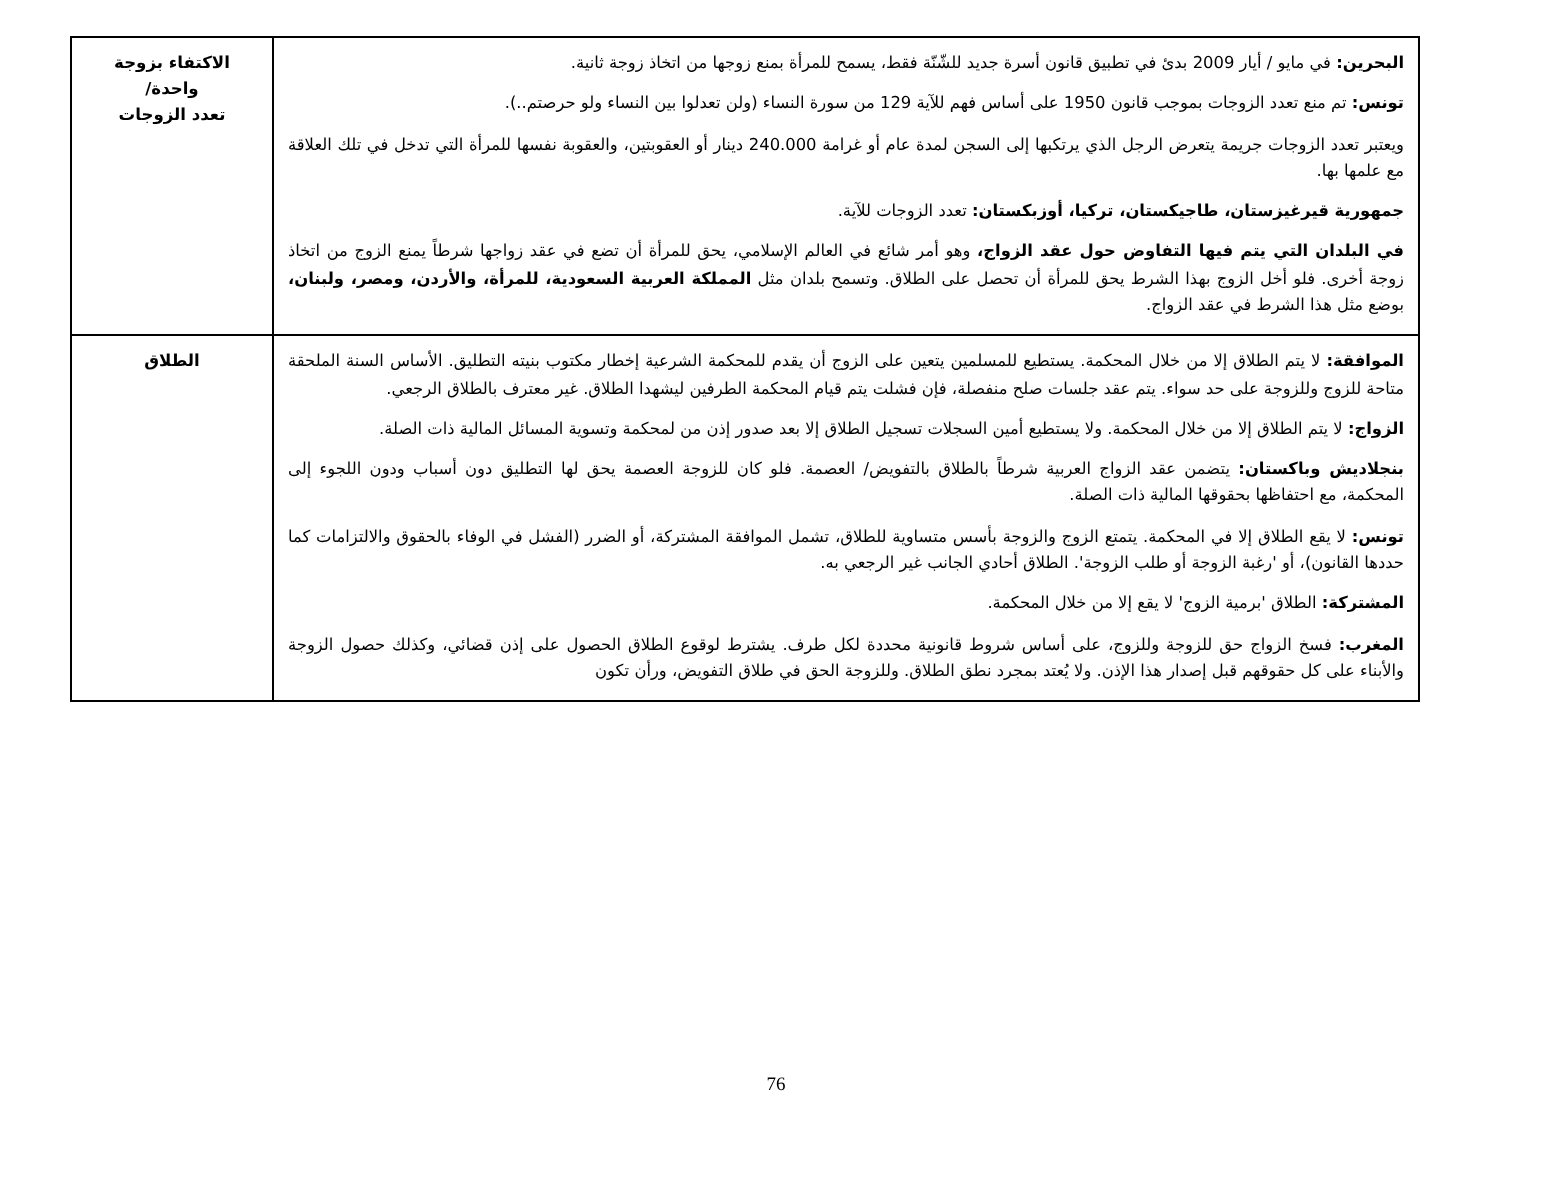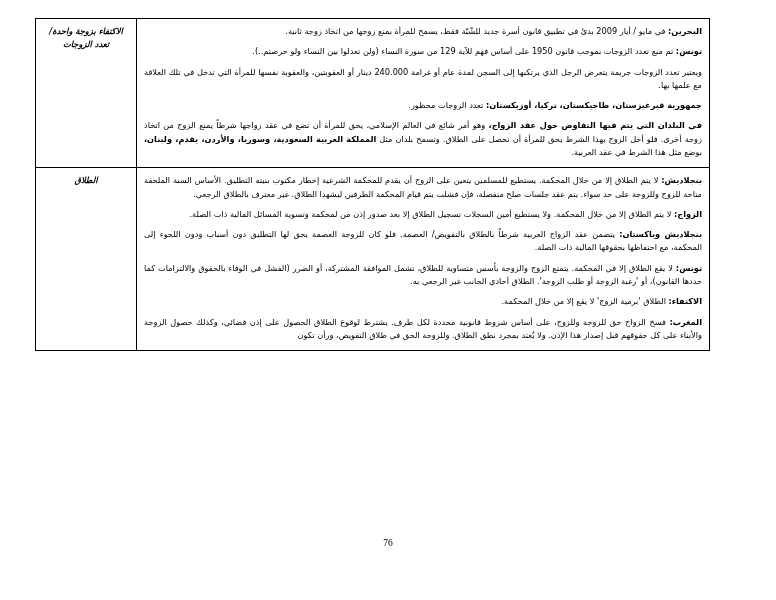--- a/index.html
+++ b/index.html
@@ -37,21 +37,20 @@
     vertical-align: top;
     padding: 6px 7px 8px 7px;
   }
   td.label-col {
     width: 86px;
     text-align: center;
     font-size: 8.3px;
     font-weight: bold;
     line-height: 1.55;
     padding-top: 8px;
-    font-style: italic;
   }
   td.content-col {
     width: 558px;
   }
   .para {
     font-size: 8.2px;
     line-height: 1.62;
     text-align: justify;
     margin: 0 0 7px 0;
     direction: rtl;
@@ -83,36 +82,36 @@
 <div class="page">
 
   <table class="doc-table">
     <tbody>
 
       <tr>
         <td class="content-col">
           <p class="para"><b>البحرين:</b><span> في مايو / أيار 2009 بدئ في تطبيق قانون أسرة جديد للشّنّة فقط، يسمح للمرأة بمنع زوجها من اتخاذ زوجة ثانية.</span></p>
           <p class="para"><b>تونس:</b><span> تم منع تعدد الزوجات بموجب قانون 1950 على أساس فهم للآية 129 من سورة النساء (ولن تعدلوا بين النساء ولو حرصتم..).</span></p>
           <p class="para"><span>ويعتبر تعدد الزوجات جريمة يتعرض الرجل الذي يرتكبها إلى السجن لمدة عام أو غرامة 240.000 دينار أو العقوبتين، والعقوبة نفسها للمرأة التي تدخل في تلك العلاقة مع علمها بها.</span></p>
-          <p class="para"><b>جمهورية قيرغيزستان، طاجيكستان، تركيا، أوزبكستان:</b><span> تعدد الزوجات محظور.</span></p>
-          <p class="para"><b>في البلدان التي يتم فيها التفاوض حول عقد الزواج،</b><span> وهو أمر شائع في العالم الإسلامي، يحق للمرأة أن تضع في عقد زواجها شرطاً يمنع الزوج من اتخاذ زوجة أخرى. فلو أخل الزوج بهذا الشرط يحق للمرأة أن تحصل على الطلاق. وتسمح بلدان مثل </span><b>المملكة العربية السعودية، وسوريا، والأردن، يقدم، ولبنان،</b><span> بوضع مثل هذا الشرط في عقد العربية.</span></p>
+          <p class="para"><b>جمهورية قيرغيزستان، طاجيكستان، تركيا، أوزبكستان:</b><span> تعدد الزوجات للآية.</span></p>
+          <p class="para"><b>في البلدان التي يتم فيها التفاوض حول عقد الزواج،</b><span> وهو أمر شائع في العالم الإسلامي، يحق للمرأة أن تضع في عقد زواجها شرطاً يمنع الزوج من اتخاذ زوجة أخرى. فلو أخل الزوج بهذا الشرط يحق للمرأة أن تحصل على الطلاق. وتسمح بلدان مثل </span><b>المملكة العربية السعودية، للمرأة، والأردن، ومصر، ولبنان،</b><span> بوضع مثل هذا الشرط في عقد الزواج.</span></p>
         </td>
         <td class="label-col">
           <span class="label-line">الاكتفاء بزوجة واحدة/</span>
           <span class="label-line">تعدد الزوجات</span>
         </td>
       </tr>
 
       <tr>
         <td class="content-col">
-          <p class="para"><b>بنجلاديش:</b><span> لا يتم الطلاق إلا من خلال المحكمة. يستطيع للمسلمين يتعين على الزوج أن يقدم للمحكمة الشرعية إخطار مكتوب بنيته التطليق. الأساس السنة الملحقة متاحة للزوج وللزوجة على حد سواء. يتم عقد جلسات صلح منفصلة، فإن فشلت يتم قيام المحكمة الطرفين ليشهدا الطلاق. غير معترف بالطلاق الرجعي.</span></p>
+          <p class="para"><b>الموافقة:</b><span> لا يتم الطلاق إلا من خلال المحكمة. يستطيع للمسلمين يتعين على الزوج أن يقدم للمحكمة الشرعية إخطار مكتوب بنيته التطليق. الأساس السنة الملحقة متاحة للزوج وللزوجة على حد سواء. يتم عقد جلسات صلح منفصلة، فإن فشلت يتم قيام المحكمة الطرفين ليشهدا الطلاق. غير معترف بالطلاق الرجعي.</span></p>
           <p class="para"><b>الزواج:</b><span> لا يتم الطلاق إلا من خلال المحكمة. ولا يستطيع أمين السجلات تسجيل الطلاق إلا بعد صدور إذن من لمحكمة وتسوية المسائل المالية ذات الصلة.</span></p>
           <p class="para"><b>بنجلاديش وباكستان:</b><span> يتضمن عقد الزواج العربية شرطاً بالطلاق بالتفويض/ العصمة. فلو كان للزوجة العصمة يحق لها التطليق دون أسباب ودون اللجوء إلى المحكمة، مع احتفاظها بحقوقها المالية ذات الصلة.</span></p>
           <p class="para"><b>تونس:</b><span> لا يقع الطلاق إلا في المحكمة. يتمتع الزوج والزوجة بأسس متساوية للطلاق، تشمل الموافقة المشتركة، أو الضرر (الفشل في الوفاء بالحقوق والالتزامات كما حددها القانون)، أو 'رغبة الزوجة أو طلب الزوجة'. الطلاق أحادي الجانب غير الرجعي به.</span></p>
-          <p class="para"><b>الاكتفاء:</b><span> الطلاق 'برمية الزوج' لا يقع إلا من خلال المحكمة.</span></p>
+          <p class="para"><b>المشتركة:</b><span> الطلاق 'برمية الزوج' لا يقع إلا من خلال المحكمة.</span></p>
           <p class="para"><b>المغرب:</b><span> فسخ الزواج حق للزوجة وللزوج، على أساس شروط قانونية محددة لكل طرف. يشترط لوقوع الطلاق الحصول على إذن قضائي، وكذلك حصول الزوجة والأبناء على كل حقوقهم قبل إصدار هذا الإذن. ولا يُعتد بمجرد نطق الطلاق. وللزوجة الحق في طلاق التفويض، ورأن تكون</span></p>
         </td>
         <td class="label-col">
           <span class="label-line">الطلاق</span>
         </td>
       </tr>
 
     </tbody>
   </table>
 

